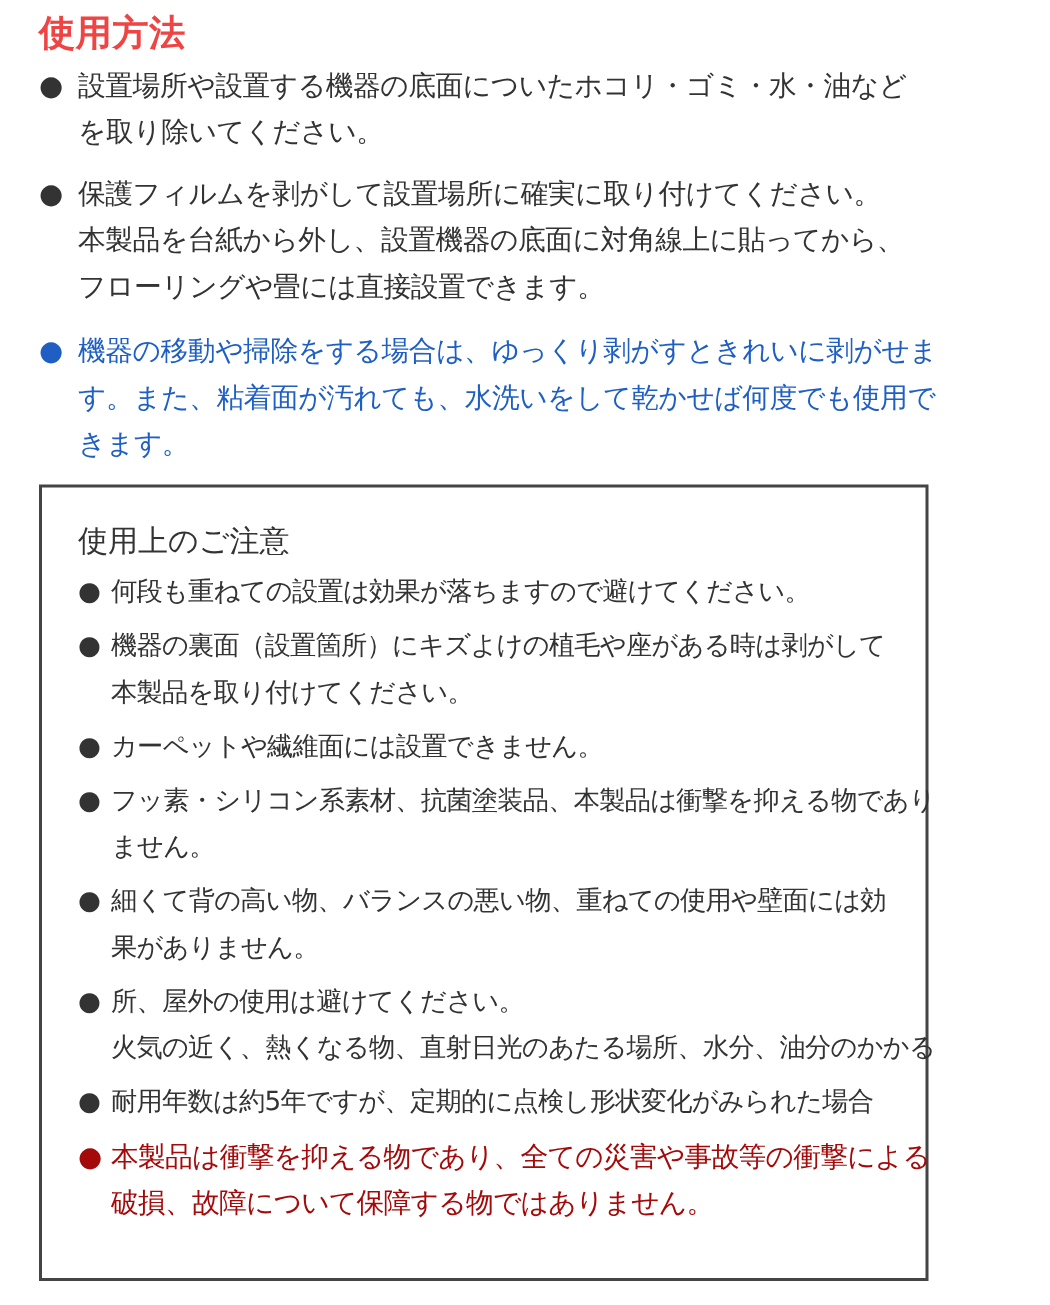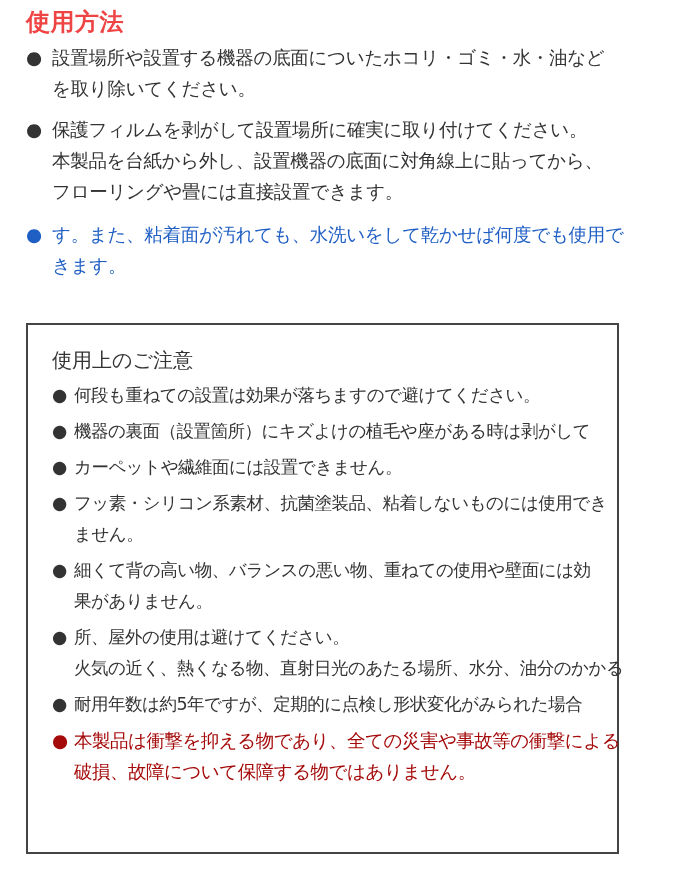--- a/index.html
+++ b/index.html
@@ -44,43 +44,45 @@
     <div>を取り除いてください。</div>
   </div>
   <div class="item c2">
     <span class="bullet">●</span>
     <div>保護フィルムを剥がして設置場所に確実に取り付けてください。</div>
     <div>本製品を台紙から外し、設置機器の底面に対角線上に貼ってから、</div>
     <div>フローリングや畳には直接設置できます。</div>
   </div>
   <div class="item blue">
     <span class="bullet">●</span>
+    <div>機器の移動や掃除をする場合は、ゆっくり剥がすときれいに剥がせま</div>
     <div>す。また、粘着面が汚れても、水洗いをして乾かせば何度でも使用で</div>
     <div>きます。</div>
   </div>
 </div>
 
 <div class="caution-box">
   <div class="caution-title">使用上のご注意</div>
   <div class="caution-list">
     <div class="citem">
       <span class="bullet">●</span>
       <div>何段も重ねての設置は効果が落ちますので避けてください。</div>
     </div>
     <div class="citem">
       <span class="bullet">●</span>
       <div>機器の裏面（設置箇所）にキズよけの植毛や座がある時は剥がして</div>
+      <div>本製品を取り付けてください。</div>
     </div>
     <div class="citem">
       <span class="bullet">●</span>
       <div>カーペットや繊維面には設置できません。</div>
     </div>
     <div class="citem">
       <span class="bullet">●</span>
-      <div>フッ素・シリコン系素材、抗菌塗装品、粘着しないものには使用でき</div>
+      <div>フッ素・シリコン系素材、抗菌塗装品、本製品は衝撃を抑える物であり</div>
       <div>ません。</div>
     </div>
     <div class="citem">
       <span class="bullet">●</span>
       <div>細くて背の高い物、バランスの悪い物、重ねての使用や壁面には効</div>
       <div>果がありません。</div>
     </div>
     <div class="citem">
       <span class="bullet">●</span>
       <div>所、屋外の使用は避けてください。</div>

